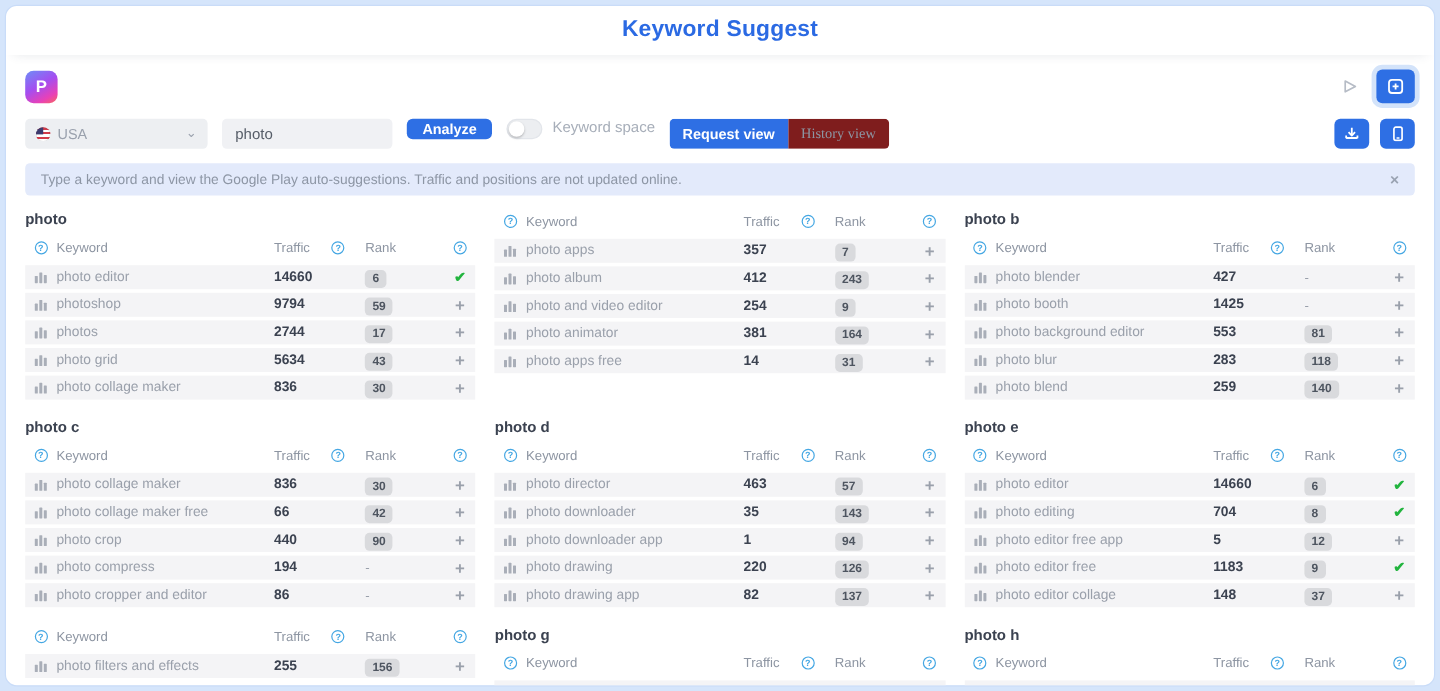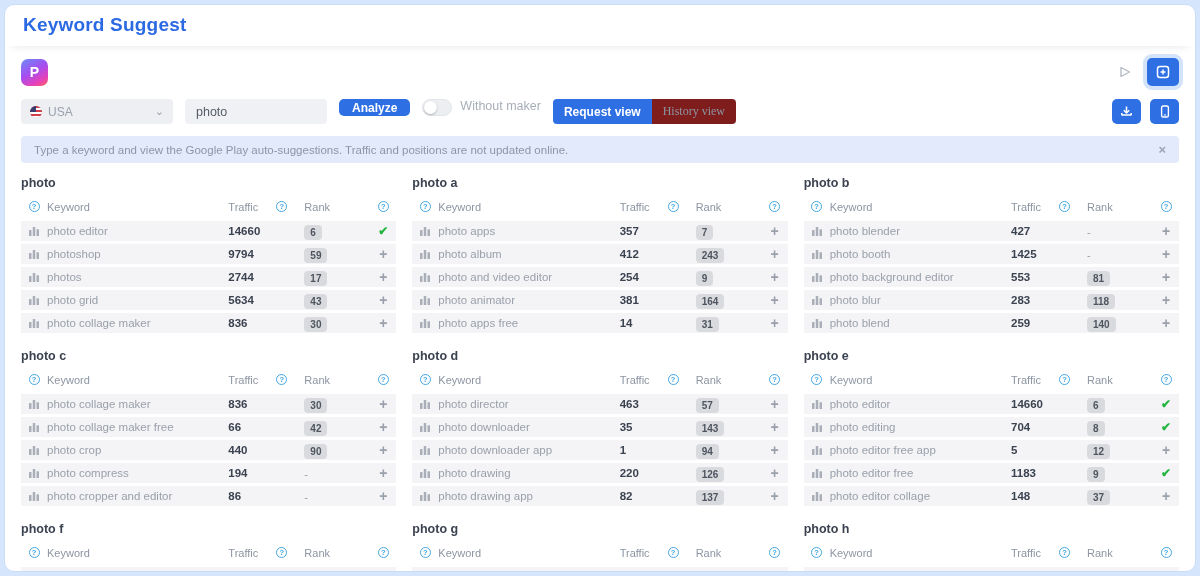--- a/index.html
+++ b/index.html
@@ -20,21 +20,21 @@
   }
   .app-frame{
     position:absolute;inset:4px;
     background:#fff;border:1px solid #c9dcf8;border-radius:10px;
     overflow:hidden;
   }
   
   .page-header{
     padding:9px 18px 10px;
     box-shadow:0 7px 9px -7px rgba(60,70,90,.14);
-    position:relative;z-index:3;
+    position:relative;z-index:3;text-align:center;
   }
   .page-title{color:#2b6ae3;font-size:19px;font-weight:bold;letter-spacing:.2px;}
   .content{padding:0 16px;}
   
   .app-row{display:flex;align-items:center;padding-top:12px;}
   .app-icon{
     width:27px;height:27px;border-radius:7px;flex:0 0 auto;
     background:linear-gradient(150deg,#6e8df7 0%,#a44ef0 45%,#e841b7 78%,#f7685c 100%);
     color:#fff;font-weight:bold;font-size:14px;
     display:flex;align-items:center;justify-content:center;
@@ -159,21 +159,21 @@
       <div class="select-box">
         <span class="flag"></span>
         <span class="select-label">USA</span>
         <span class="chevron">⌄</span>
       </div>
       <input class="kw-input" type="text" value="photo" style="">
       <button class="btn-blue analyze-btn">Analyze</button>
       <span class="toggle">
           <span class="toggle-knob"></span>
         </span>
-      <span class="toggle-label">Without maker</span>
+      <span class="toggle-label">Keyword space</span>
       <div class="segmented">
         <button class="seg-btn seg-active">Request view</button>
         <button class="seg-btn seg-inactive">History view</button>
       </div>
       <div class="controls-right">
         <button class="btn-blue btn-sm">
           <svg width="13" height="13" viewBox="0 0 13 13">
               <path d="M6.5 1.5v6" stroke="#fff" stroke-width="1.5" fill="none"></path>
               <path d="M3.8 5.2l2.7 2.8 2.7-2.8" stroke="#fff" stroke-width="1.5" fill="none" stroke-linejoin="round"></path>
               <path d="M1.8 10h9.4" stroke="#fff" stroke-width="1.5"></path>
@@ -288,21 +288,20 @@
     <span class="tr">836</span>
     <span><span class="badge">30</span></span>
     <span class="ac">
                 <span class="plus">+</span>
               </span>
   </div>
 </div>
   </section>
 
   <section class="kw-table">
-    <h3 class="kw-title">photo a</h3>
     <div class="t-head">
       <span class="icon-c">
               <span class="info">?</span>
             </span>
       <span class="h-label">Keyword</span>
       <span class="tr-h">
         <span class="h-label">Traffic</span>
         <span class="info">?</span>
       </span>
       <span class="h-label">Rank</span>
@@ -783,21 +782,20 @@
     <span class="tr">148</span>
     <span><span class="badge">37</span></span>
     <span class="ac">
                 <span class="plus">+</span>
               </span>
   </div>
 </div>
   </section>
 
   <section class="kw-table">
-    <h3 class="kw-title">photo f</h3>
     <div class="t-head">
       <span class="icon-c">
               <span class="info">?</span>
             </span>
       <span class="h-label">Keyword</span>
       <span class="tr-h">
         <span class="h-label">Traffic</span>
         <span class="info">?</span>
       </span>
       <span class="h-label">Rank</span>

